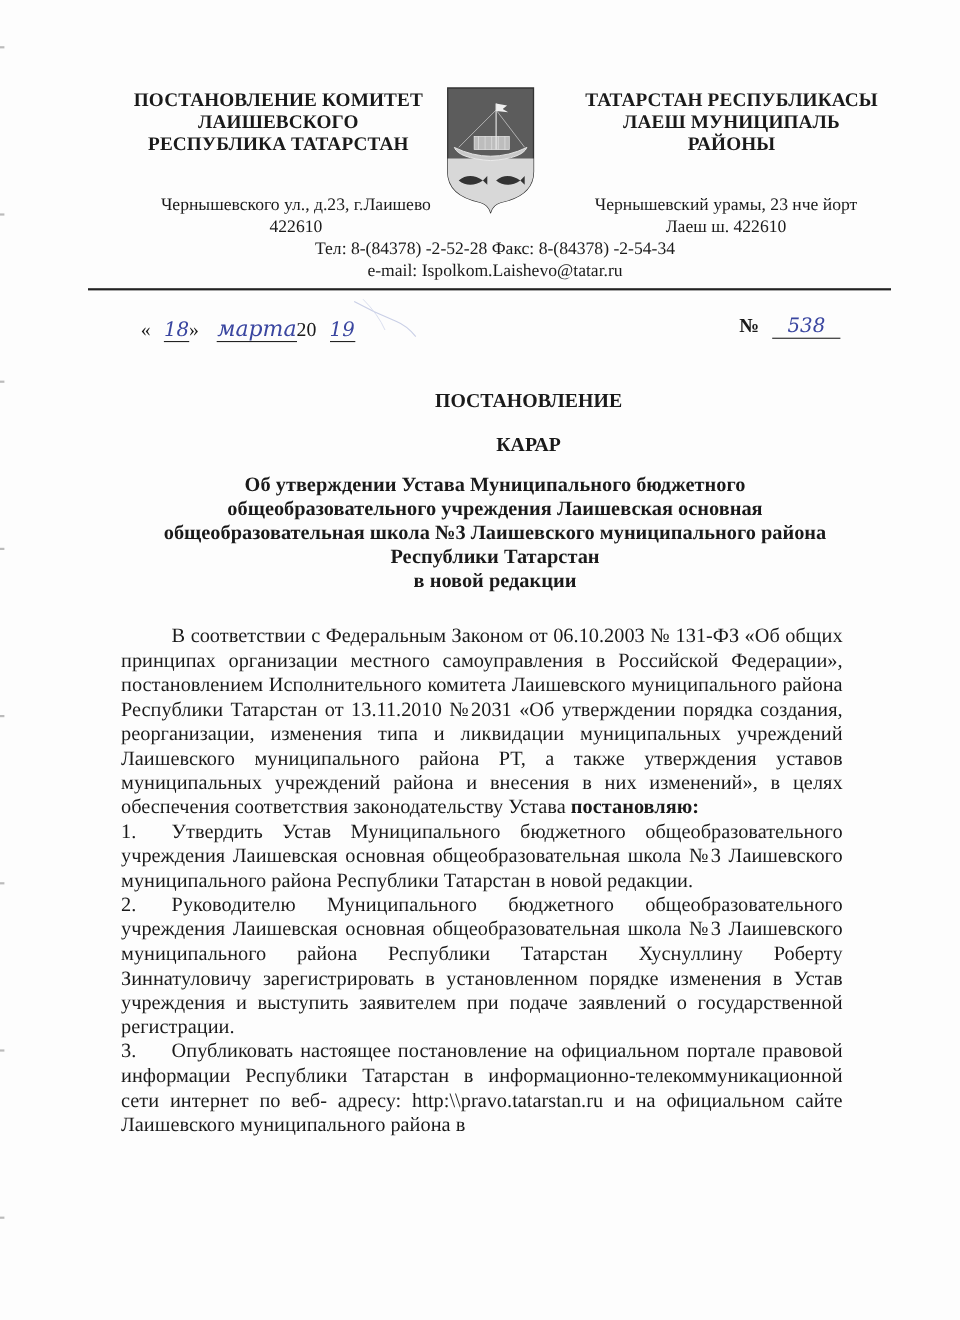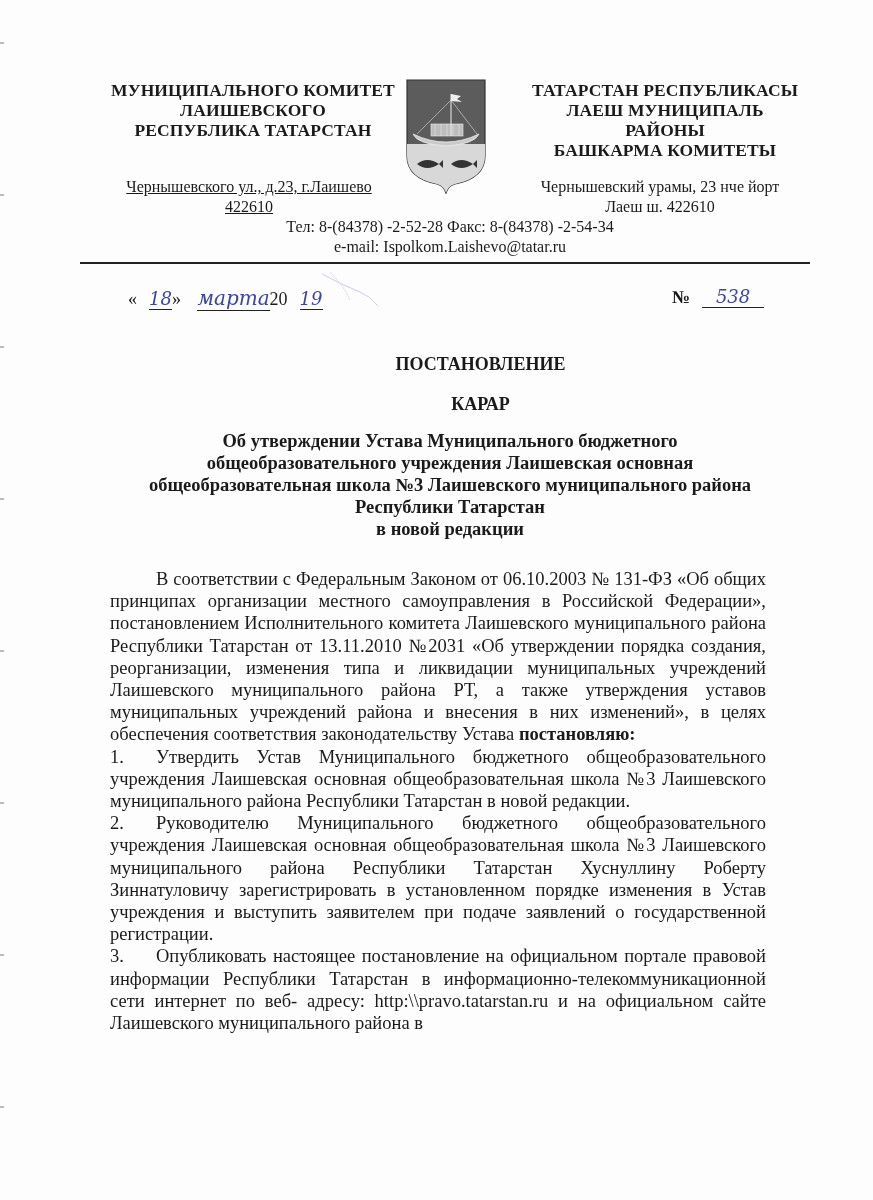--- a/index.html
+++ b/index.html
@@ -18,21 +18,21 @@
   
   .hdr-left, .hdr-right {
     position: absolute; text-align: center; font-weight: bold;
     font-size: 17.5px; line-height: 20px; letter-spacing: 0.1px;
   }
   .hdr-left { left: 108px; top: 80px; width: 290px; }
   .hdr-right { left: 520px; top: 80px; width: 290px; }
   .addr-left, .addr-right {
     position: absolute; text-align: center; font-size: 16px; line-height: 20px;
   }
-  .addr-left { left: 104px; top: 177px; width: 290px; text-decoration: underline; }
+  .addr-left { left: 124px; top: 177px; width: 290px; }
   .addr-right { left: 510px; top: 177px; width: 300px; }
   .emblem { position: absolute; left: 405px; top: 78px; width: 82px; height: 116px; }
   .contacts {
     position: absolute; left: 200px; top: 217px; width: 500px;
     text-align: center; font-size: 16px; line-height: 20px;
   }
   .rule { position: absolute; left: 80px; top: 262px; width: 730px; height: 2px; background: #222; }
 
   
   .date-row { position: absolute; left: 128px; top: 286px; font-size: 18px; }
@@ -69,21 +69,21 @@
   <div class="edge-mark" style="top:42px"></div>
   <div class="edge-mark" style="top:194px"></div>
   <div class="edge-mark" style="top:346px"></div>
   <div class="edge-mark" style="top:498px"></div>
   <div class="edge-mark" style="top:650px"></div>
   <div class="edge-mark" style="top:802px"></div>
   <div class="edge-mark" style="top:954px"></div>
   <div class="edge-mark" style="top:1106px"></div>
 
   <div class="hdr-left">
-    <div>МУНИЦИПАЛЬНОГО КОМИТЕТ</div>
+    <div>ПОСТАНОВЛЕНИЕ КОМИТЕТ</div>
     <div>ЛАИШЕВСКОГО</div>
     <div>РЕСПУБЛИКА ТАТАРСТАН</div>
   </div>
   <div class="addr-left">
     <div>Чернышевского ул., д.23, г.Лаишево</div>
     <div>422610</div>
   </div>
 
   <svg class="emblem" viewBox="0 0 82 116">
     <path d="M2 2 H80 V78 Q80 100 50 106 Q43 108 41 115 Q39 108 32 106 Q2 100 2 78 Z" fill="#5c5c5c" stroke="#333" stroke-width="1.2"></path>
@@ -102,21 +102,20 @@
     <path d="M46 16 L56 18 L52 21 L57 24 L46 23 Z" fill="#f0f0f0"></path>
 
     <path d="M12 86 Q22 78 34 86 L38 82 L38 90 L34 86 Q22 94 12 86 Z" fill="#333"></path>
     <path d="M46 86 Q56 78 68 86 L72 82 L72 90 L68 86 Q56 94 46 86 Z" fill="#333"></path>
   </svg>
 
   <div class="hdr-right">
     <div>ТАТАРСТАН РЕСПУБЛИКАСЫ</div>
     <div>ЛАЕШ МУНИЦИПАЛЬ</div>
     <div>РАЙОНЫ</div>
-    <div>БАШКАРМА  КОМИТЕТЫ</div>
   </div>
   <div class="addr-right">
     <div>Чернышевский  урамы,  23 нче йорт</div>
     <div>Лаеш ш.  422610</div>
   </div>
 
   <div class="contacts">
     <div>Тел: 8-(84378) -2-52-28 Факс: 8-(84378) -2-54-34</div>
     <div>e-mail: Ispolkom.Laishevo@tatar.ru</div>
   </div>

